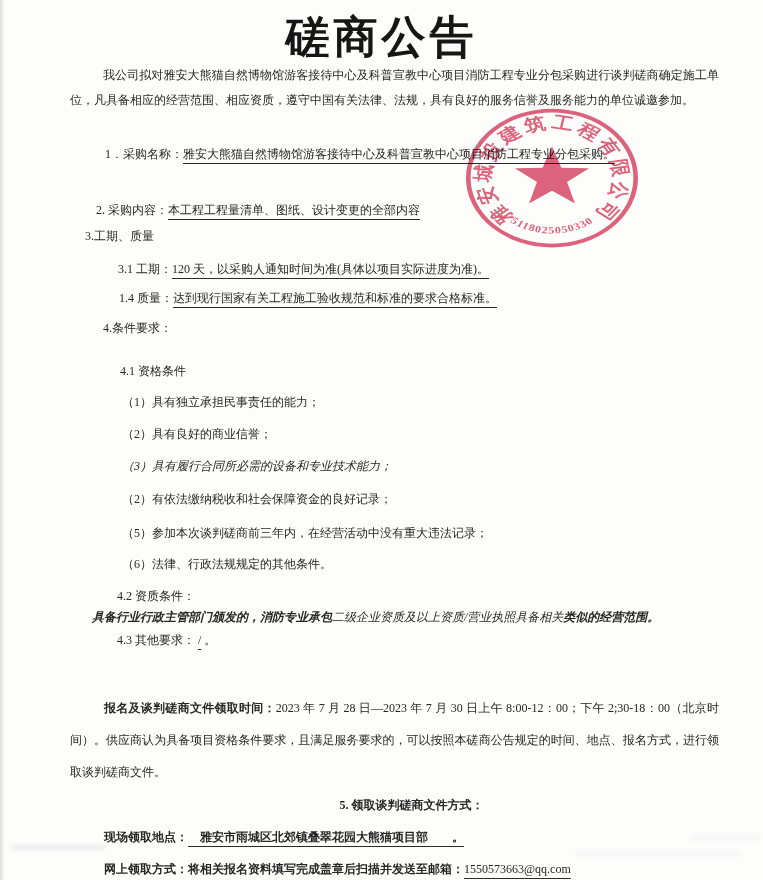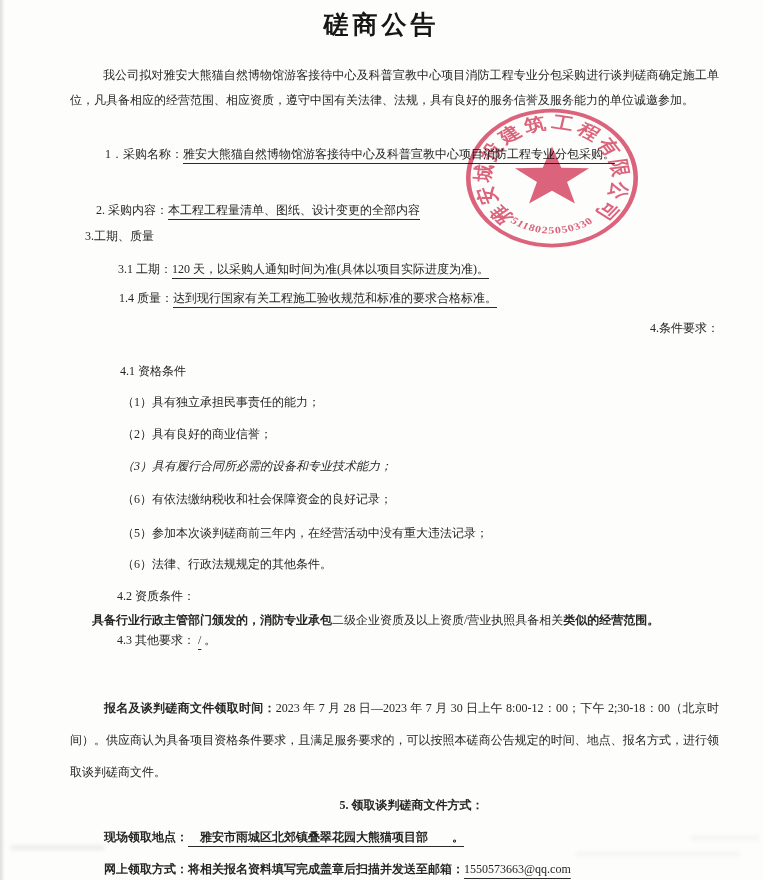--- a/index.html
+++ b/index.html
@@ -16,43 +16,43 @@
     position:absolute; left:0; top:0; bottom:0; width:5px;
     background:linear-gradient(to right, rgba(110,110,110,.22), rgba(110,110,110,0));
   }
   .smudge { position:absolute; background:#8f9aa5; filter:blur(2px); border-radius:3px; }
   .smudge.s1 { left:10px; top:845px; width:95px; height:5px; opacity:.16; }
   .smudge.s2 { left:575px; top:852px; width:165px; height:4px; opacity:.10; }
   .smudge.s3 { left:690px; top:836px; width:70px; height:4px; opacity:.10; }
 
   .title {
     position:absolute; top:8px; left:0; right:0;
-    text-align:center; font-size:25px; font-weight:bold;
+    text-align:center; font-size:44px; font-weight:bold;
     letter-spacing:4px; color:#161616;
   }
 
   .para {
     position:absolute; left:70px; right:44px;
     font-size:12px; line-height:29px; text-align:justify;
   }
   .nowrap { white-space:nowrap; text-align:left; }
 
   .intro   { top:63px;  line-height:25px; text-indent:33px; }
   .item1   { top:139px; line-height:31px; text-indent:35px; }
   .item2   { top:196px; text-indent:26px; }
   .item3   { top:222px; text-indent:15px; }
   .item3-1 { top:255px; text-indent:48px; }
   .item3-2 { top:284px; text-indent:49px; }
-  .item4   { top:314px; text-indent:33px;text-align:right; }
+  .item4   { top:314px; text-indent:33px; }
   .item4-1 { top:357px; text-indent:50px; }
   .cond1   { top:388px; } .cond2 { top:420px; } .cond3 { top:452px;font-style:italic; }
   .cond4   { top:485px; } .cond5 { top:519px; } .cond6 { top:550px; }
   .cond    { text-indent:52px; }
   .item4-2 { top:582px; text-indent:47px; }
-  .body42  { top:605px; line-height:30px; text-indent:22px; }
+  .body42  { top:605px; line-height:25px; text-indent:22px;font-style:italic; }
   .item4-3 { top:626px; text-indent:47px; }
   .reg     { top:692px; line-height:32px; text-indent:34px; }
   .item5   { top:791px; text-indent:34px;text-align:center; }
   .onsite  { top:823px; text-indent:34px; }
   .online  { top:855px; text-indent:34px; }
 
   .b { font-weight:bold; }
   .u {
     text-decoration:underline;
     text-underline-offset:5px;
@@ -89,21 +89,21 @@
 
   <div class="para item3-2 nowrap"><span>1.4 质量：</span><span class="u">达到现行国家有关工程施工验收规范和标准的要求合格标准。</span></div>
 
   <div class="para item4 nowrap">4.条件要求：</div>
 
   <div class="para item4-1 nowrap">4.1 资格条件</div>
 
   <div class="para cond cond1 nowrap">（1）具有独立承担民事责任的能力；</div>
   <div class="para cond cond2 nowrap">（2）具有良好的商业信誉；</div>
   <div class="para cond cond3 nowrap">（3）具有履行合同所必需的设备和专业技术能力；</div>
-  <div class="para cond cond4 nowrap">（6）有依法缴纳税收和社会保障资金的良好记录；</div>
+  <div class="para cond cond4 nowrap">（2）有依法缴纳税收和社会保障资金的良好记录；</div>
   <div class="para cond cond5 nowrap">（5）参加本次谈判磋商前三年内，在经营活动中没有重大违法记录；</div>
   <div class="para cond cond6 nowrap">（6）法律、行政法规规定的其他条件。</div>
 
   <div class="para item4-2 nowrap">4.2 资质条件：</div>
 
   <div class="para body42"><span class="b">具备行业行政主管部门颁发的，消防专业承包</span><span>二级企业资质及以上资质/营业执照具备相关</span><span class="b">类似的经营范围。</span></div>
 
   <div class="para item4-3 nowrap"><span>4.3 其他要求：</span><span class="u u-slash">/</span><span>。</span></div>
 
   <div class="para reg"><span class="b">报名及谈判磋商文件领取时间：</span><span>2023 年 7 月 28 日—2023 年 7 月 30 日上午 8:00-12：00；下午 2;30-18：00（北京时间）。供应商认为具备项目资格条件要求，且满足服务要求的，可以按照本磋商公告规定的时间、地点、报名方式，进行领取谈判磋商文件。</span></div>

